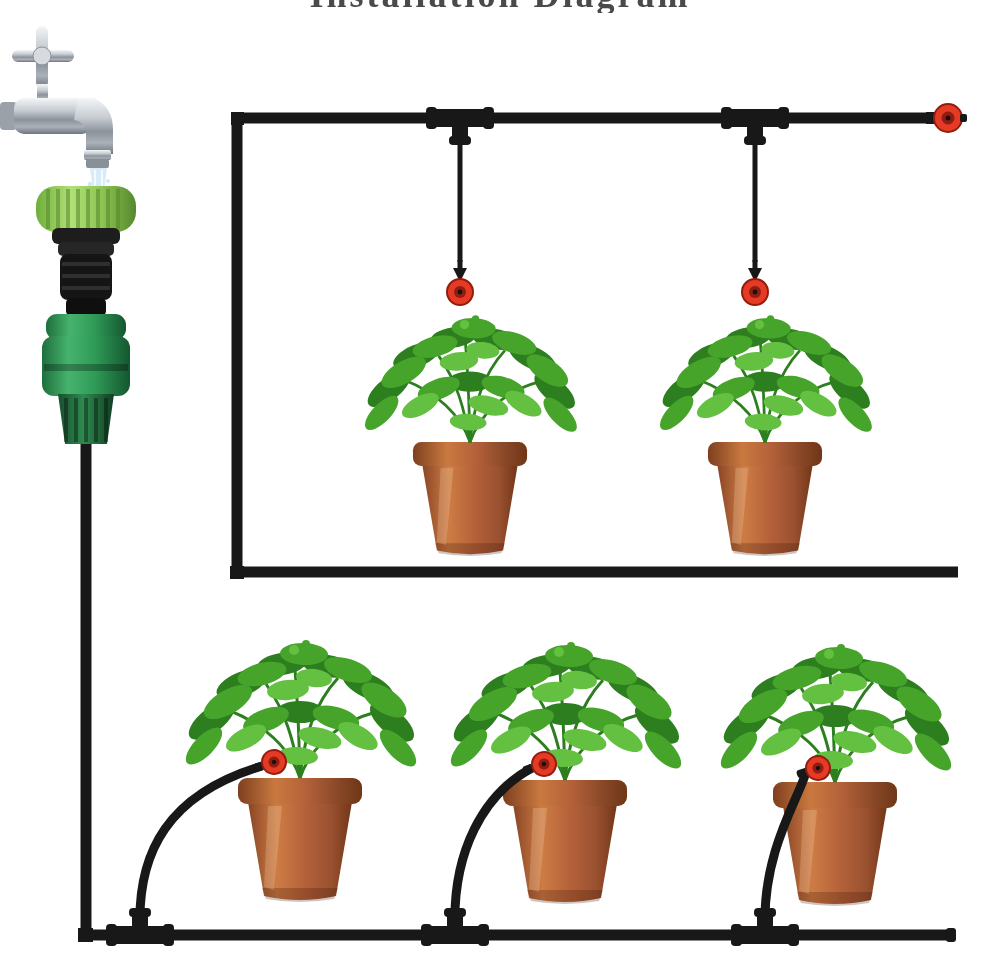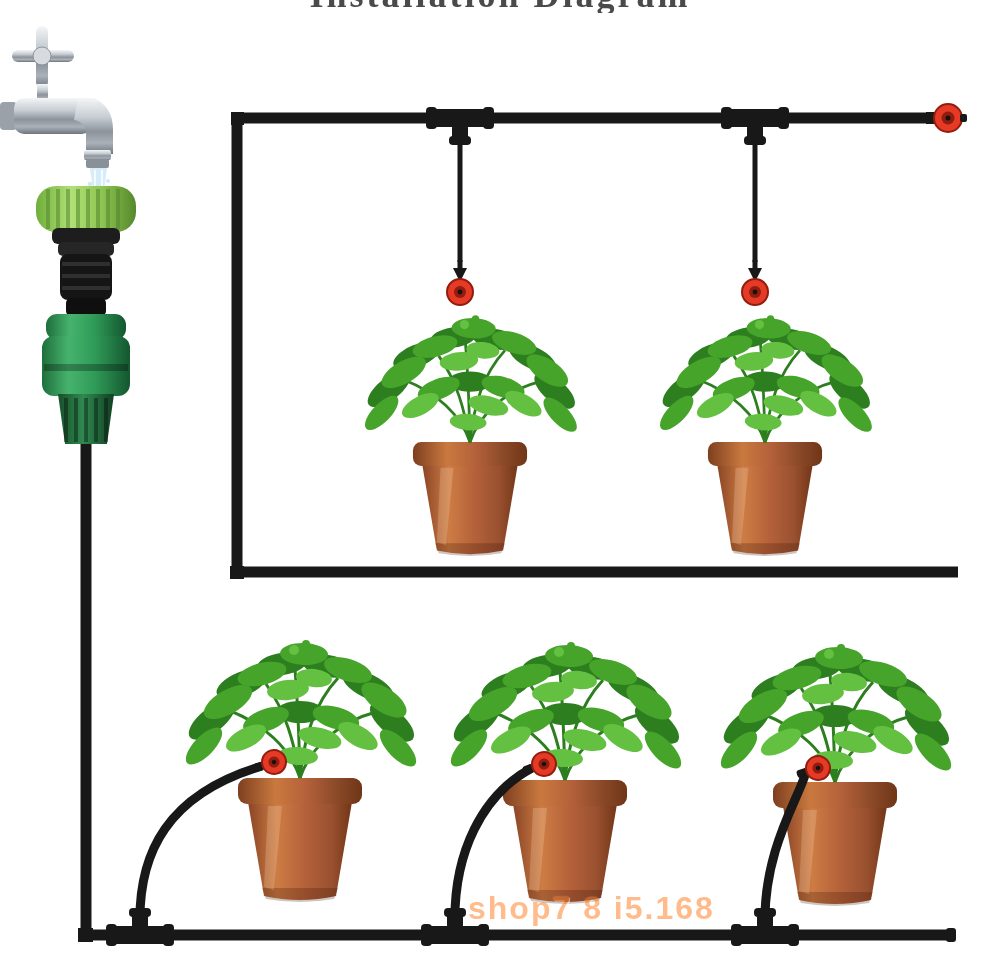--- a/index.html
+++ b/index.html
@@ -248,14 +248,13 @@
       <path class="tube" stroke-width="9" d="M765,926 C763,850 800,796 806,772"></path>
       <use href="#teeDown" transform="translate(140,935) scale(1,-1)"></use>
       <use href="#teeDown" transform="translate(455,935) scale(1,-1)"></use>
       <use href="#teeDown" transform="translate(765,935) scale(1,-1)"></use>
       <use href="#dripStake" transform="translate(274,762) rotate(-18)"></use>
       <use href="#dripStake" transform="translate(544,764) rotate(-18)"></use>
       <use href="#dripStake" transform="translate(818,768) rotate(-18)"></use>
     </g>
   </svg>
 
-  <div class="watermark">shop7 8 i5.168</div>
 </div>
 
 </body></html>

